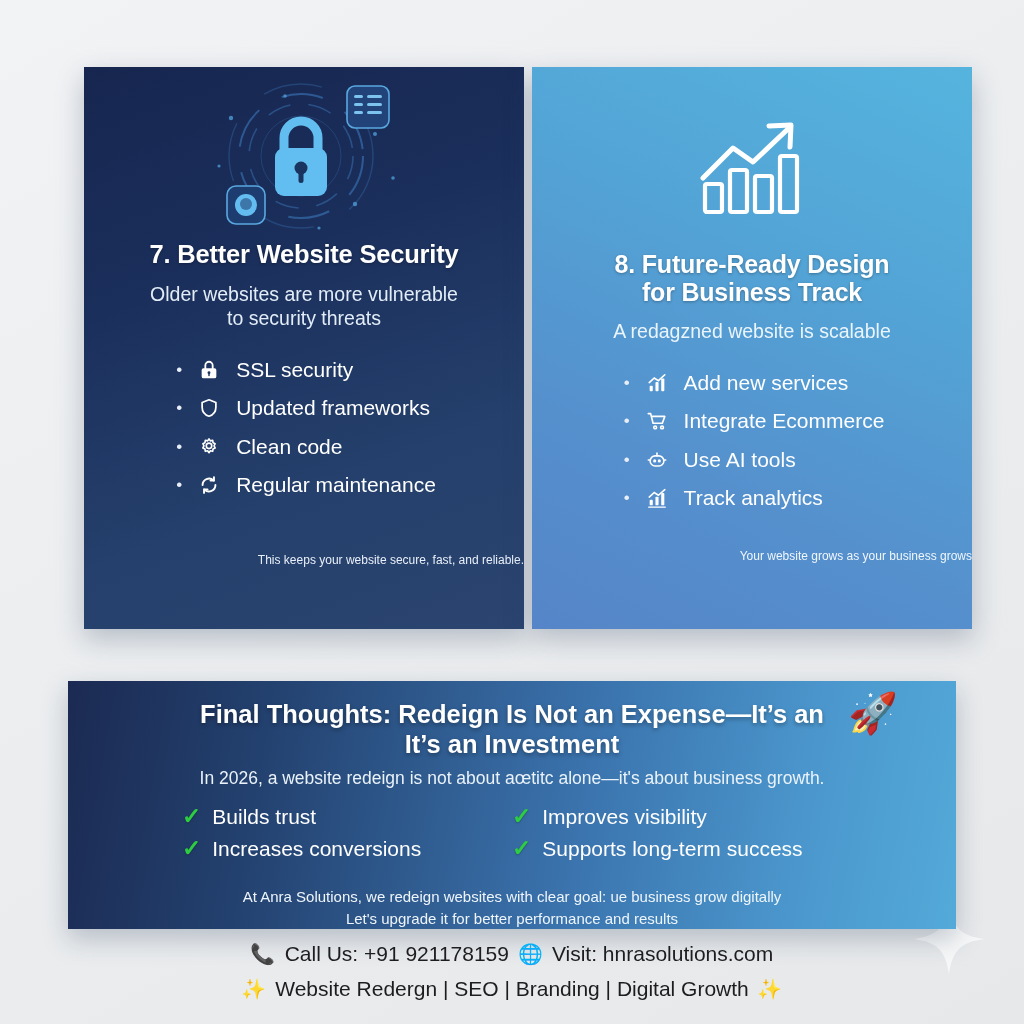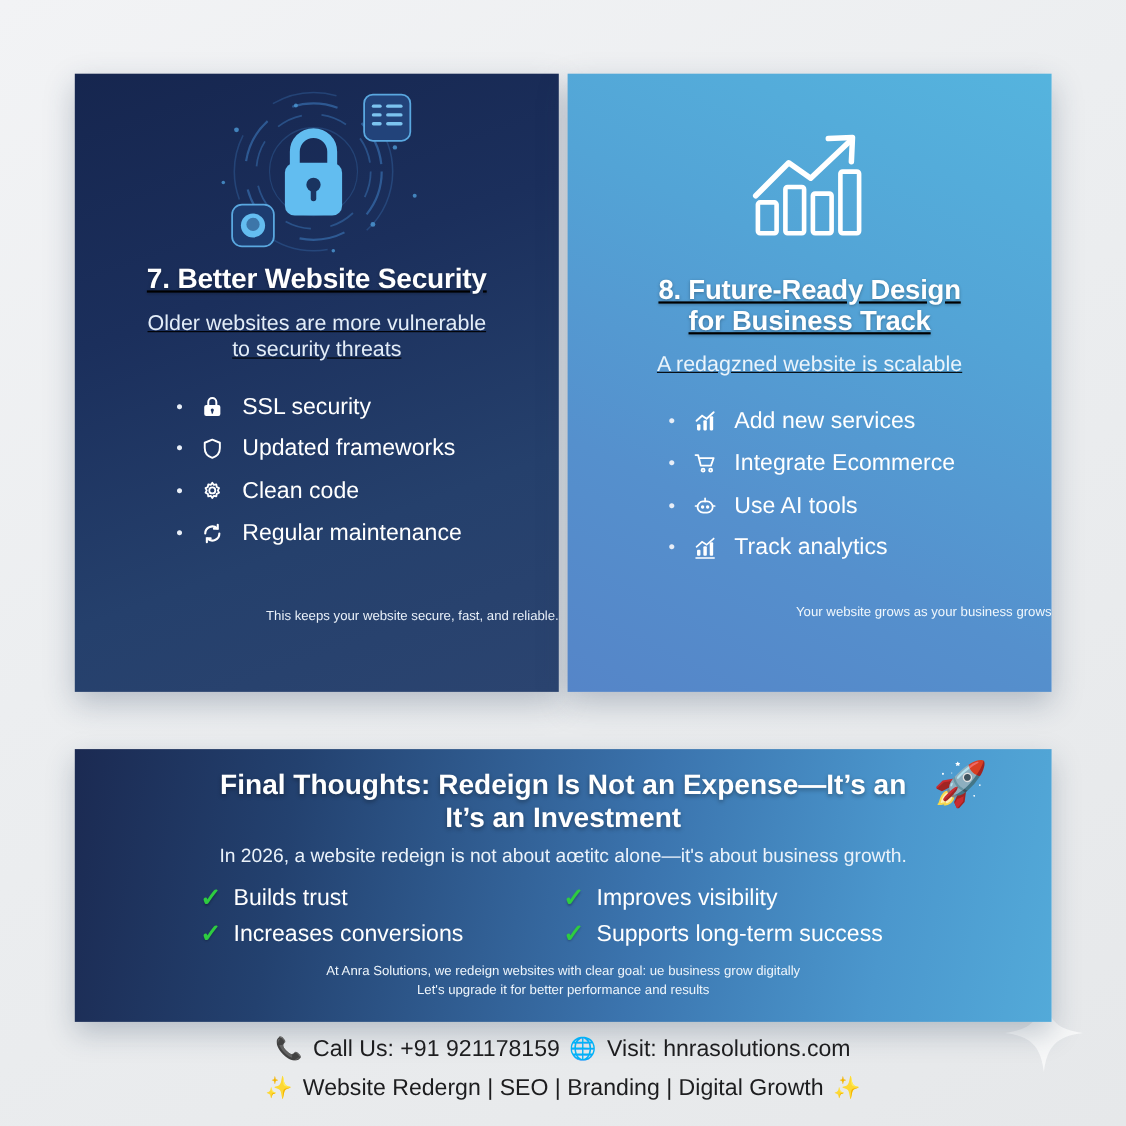--- a/index.html
+++ b/index.html
@@ -22,27 +22,26 @@
     bottom: 48px;
     width: 74px;
     height: 74px;
     opacity: .75;
     pointer-events: none;
   }
 
   
   .cards-row {
     position: absolute;
-    left: 68px;
+    left: 84px;
     top: 67px;
     width: 888px;
     height: 562px;
     display: flex;
     gap: 8px;
-    text-decoration: underline;
   }
   .card {
     position: relative;
     width: 440px;
     height: 562px;
     overflow: hidden;
     box-shadow: 0 10px 26px rgba(40,60,90,.28);
   }
   .card-left {
     background: linear-gradient(160deg, #16264f 0%, #1b2f5c 35%, #25406c 70%, #2b4470 100%);
@@ -195,23 +194,23 @@
     white-space: nowrap;
   }
   .check-mark {
     color: #2ecc40;
     font-size: 23px;
     font-weight: bold;
     text-shadow: 0 1px 2px rgba(0,0,0,.25);
     flex: 0 0 auto;
   }
   .banner-outro {
-    margin-top: 12px;
+    margin-top: 24px;
     color: #eef5fb;
-    font-size: 12px;
+    font-size: 15px;
     line-height: 1.45;
   }
 
   
   .footer {
     position: absolute;
     left: 0;
     right: 0;
     top: 940px;
     text-align: center;

